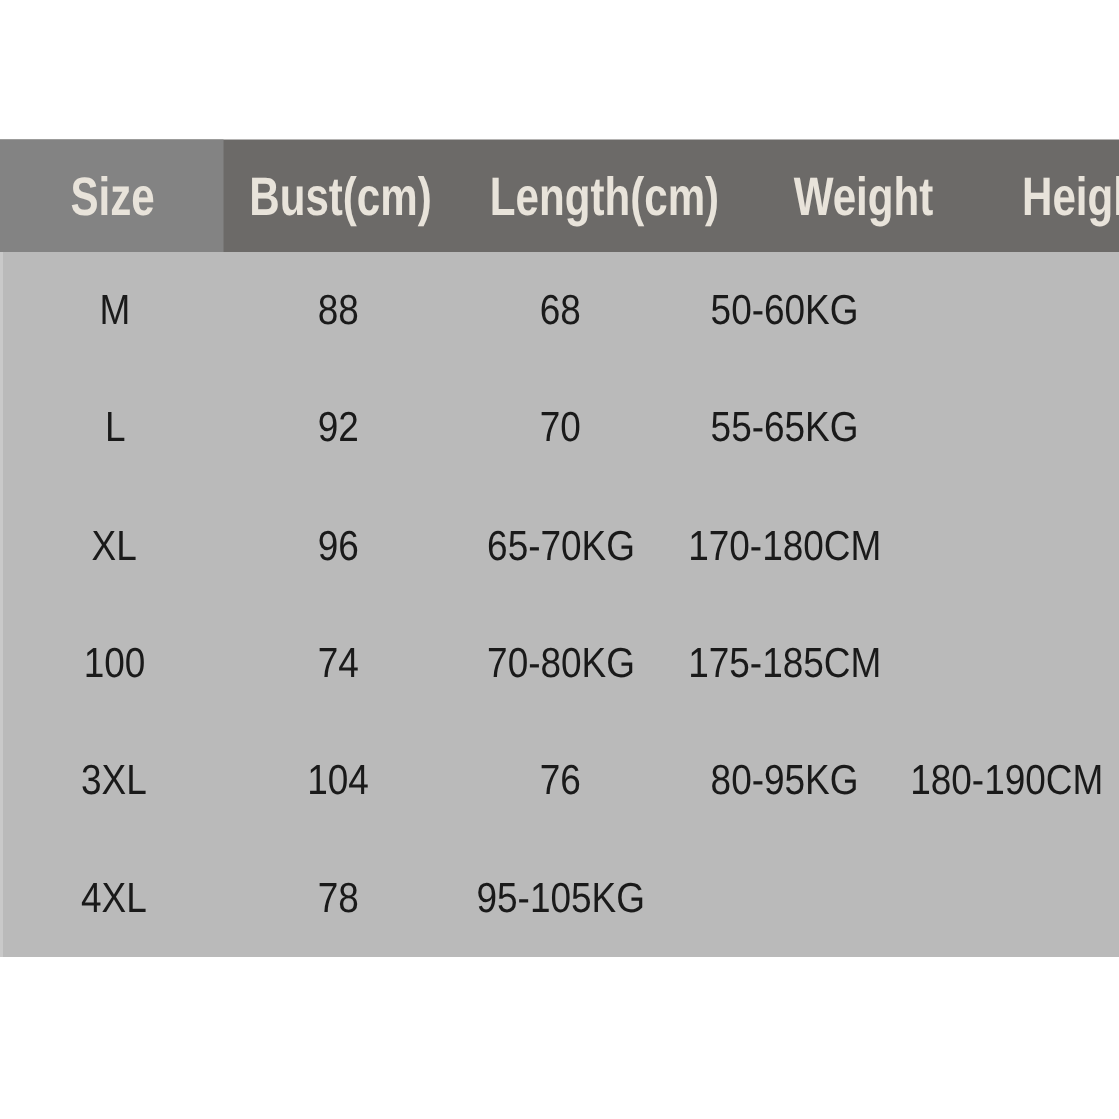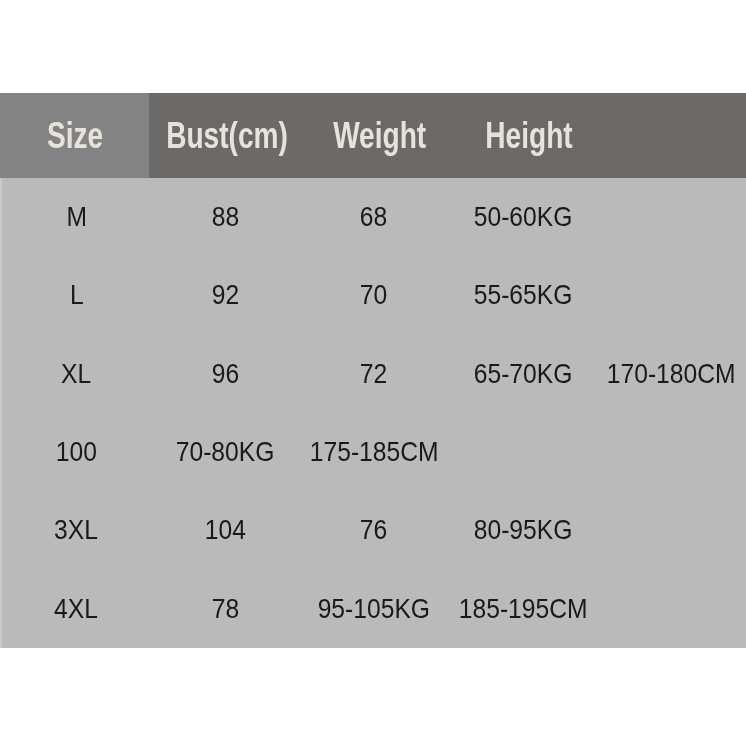--- a/index.html
+++ b/index.html
@@ -16,21 +16,21 @@
     overflow: hidden;
   }
   .spacer-top {
     height: 93px;
   }
   .size-table {
     width: 746px;
   }
   .thead {
     display: flex;
-    height: 85px;
+    height: 75px;
     background: var(--header-bg, #6c6a68);
   }
   .th {
     flex: 0 0 20%;
     display: flex;
     align-items: center;
     justify-content: center;
     color: var(--header-text, #e8e3da);
     font-size: 36px;
     font-weight: 700;
@@ -80,20 +80,23 @@
   <div class="size-table">
 
     <div class="thead">
       <div class="th th-first">
           <span class="txt">Size</span>
         </div>
       <div class="th">
           <span class="txt">Bust(cm)</span>
         </div>
       <div class="th">
+          <span class="txt">Length(cm)</span>
+        </div>
+      <div class="th">
           <span class="txt">Weight</span>
         </div>
       <div class="th">
           <span class="txt">Height</span>
         </div>
     </div>
 
     <div class="tbody">
 
       <div class="tr">
@@ -127,33 +130,33 @@
       </div>
 
       <div class="tr">
         <div class="td">
             <span class="txt">XL</span>
           </div>
         <div class="td">
             <span class="txt">96</span>
           </div>
         <div class="td">
-            <span class="txt">72</span>
-          </div>
-        <div class="td">
             <span class="txt">65-70KG</span>
           </div>
         <div class="td">
             <span class="txt">170-180CM</span>
           </div>
       </div>
 
       <div class="tr">
         <div class="td">
             <span class="txt">100</span>
+          </div>
+        <div class="td">
+            <span class="txt">74</span>
           </div>
         <div class="td">
             <span class="txt">70-80KG</span>
           </div>
         <div class="td">
             <span class="txt">175-185CM</span>
           </div>
       </div>
 
       <div class="tr">
@@ -162,32 +165,32 @@
           </div>
         <div class="td">
             <span class="txt">104</span>
           </div>
         <div class="td">
             <span class="txt">76</span>
           </div>
         <div class="td">
             <span class="txt">80-95KG</span>
           </div>
+        <div class="td">
+            <span class="txt">180-190CM</span>
+          </div>
       </div>
 
       <div class="tr">
         <div class="td">
             <span class="txt">4XL</span>
           </div>
         <div class="td">
             <span class="txt">78</span>
           </div>
         <div class="td">
             <span class="txt">95-105KG</span>
           </div>
-        <div class="td">
-            <span class="txt">185-195CM</span>
-          </div>
       </div>
 
     </div>
   </div>
 </div>
 
 </body></html>

